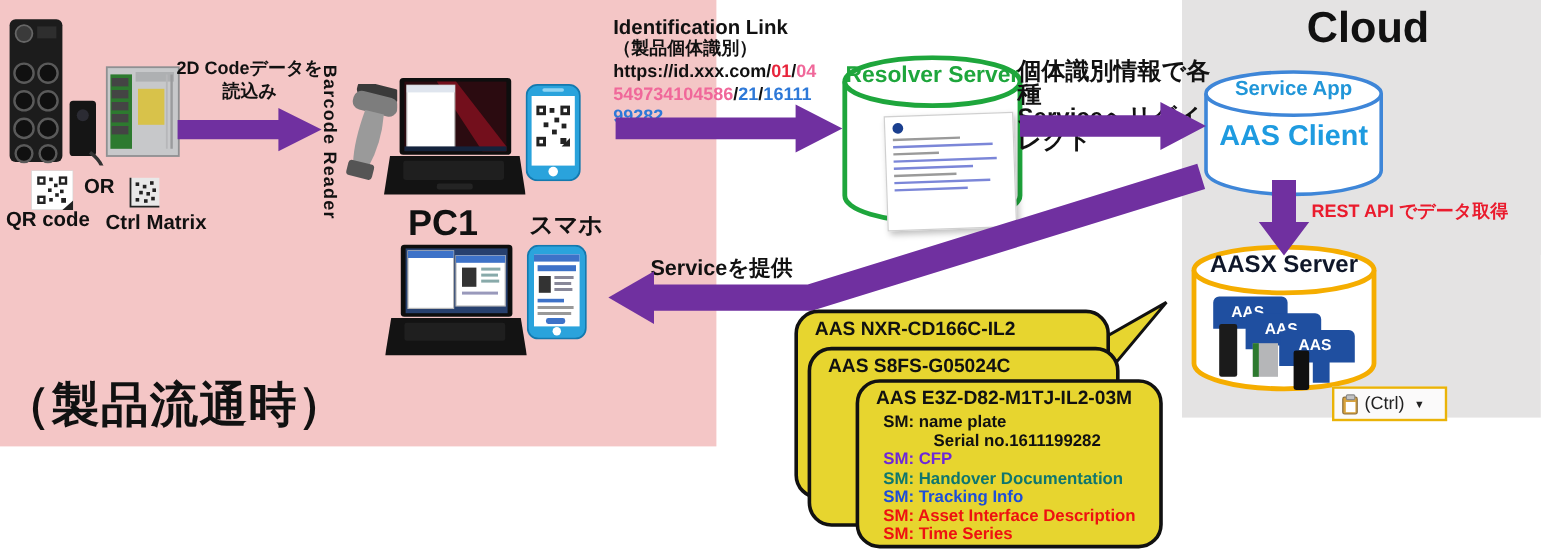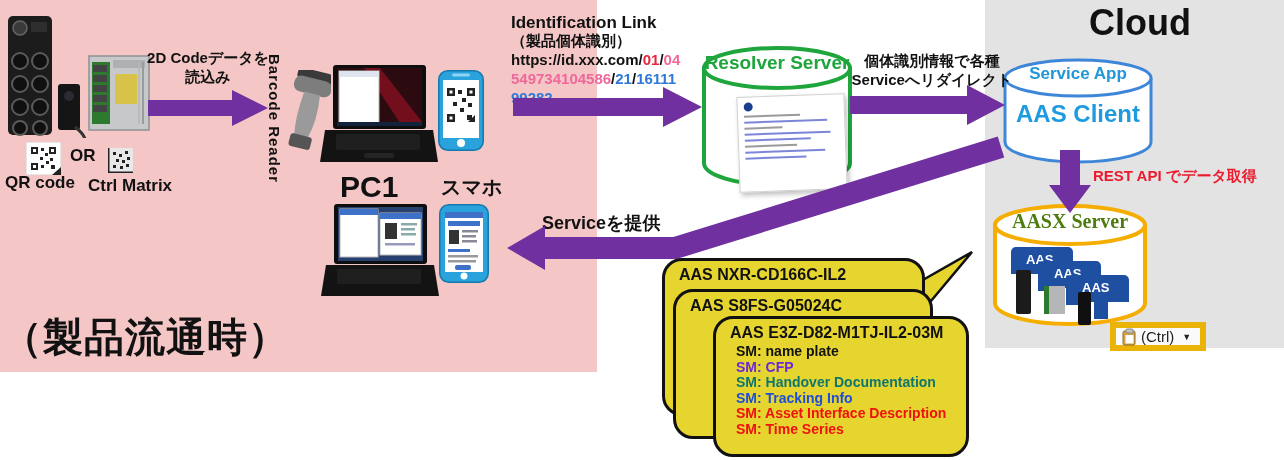--- a/index.html
+++ b/index.html
@@ -15,39 +15,39 @@
   #or-label{left:70px;top:146px;font-size:17px;z-index:3;}
   #qr-label{left:5px;top:173px;font-size:17px;z-index:3;}
   #dm-label{left:88px;top:176px;font-size:17px;z-index:3;}
   #pc-label{left:340px;top:170px;font-size:30px;z-index:3;}
   #phone-label{left:441px;top:174px;font-size:20px;z-index:3;}
   #stage-label{left:2px;top:310px;font-size:40px;letter-spacing:1px;z-index:3;}
   #ident-block{left:511px;top:13px;width:180px;z-index:3;}
   #ident-title{font-size:17px;line-height:19px;}
   #ident-subtitle{font-size:15px;line-height:18px;}
   #ident-url{font-size:15px;line-height:19px;width:172px;word-break:break-all;}
-  #redirect-label{left:848px;top:51px;width:168px;text-align:center;font-size:15px;line-height:19px;z-index:3;}
+  #redirect-label{left:848px;top:51px;width:168px;font-size:20px;line-height:19px;z-index:3;}
   #service-label{left:542px;top:211px;font-size:18px;z-index:3;}
   #cloud-title{left:1079px;top:2px;width:122px;text-align:center;font-size:36px;z-index:3;}
   #service-app-label{left:1008px;top:64px;width:140px;text-align:center;font-size:17px;color:#2196d8;z-index:3;}
   #aas-client-label{left:1008px;top:100px;width:140px;text-align:center;font-size:24px;color:#1e9be0;z-index:3;}
   #rest-api-label{left:1093px;top:167px;font-size:15px;color:#ea1b2d;z-index:3;}
-  #aasx-label{left:999px;top:210px;width:142px;text-align:center;font-size:20px;color:#4d7c0f;z-index:3;font-family:Liberation Serif, serif;}
+  #aasx-label{left:999px;top:210px;width:142px;text-align:center;font-size:20px;color:#0f172a;z-index:3;}
   
   .gfx{z-index:2;}
   #resolver-doc{left:738px;top:95px;width:94px;height:84px;background:#fff;border:1px solid #d0d0d0;
      box-shadow:2px 3px 5px rgba(0,0,0,.25);transform:rotate(-2deg);z-index:2;padding:5px 6px;}
   #resolver-doc .dot{width:9px;height:9px;border-radius:50%;background:#1a3f8f;margin-bottom:4px;}
   #resolver-doc .ln{height:2px;background:#7b86d8;margin:4px 0;}
   #resolver-doc .ln.g{background:#9a9a9a;}
   
   .aas-chip{position:absolute;z-index:3;}
   .chip-device{position:absolute;z-index:4;}
   
-  #paste-btn{left:1110px;top:322px;width:96px;height:29px;background:#fbfafa;border:6px solid #eab308;
+  #paste-btn{left:1110px;top:322px;width:96px;height:29px;background:#fbfafa;border:2px solid #eab308;
      display:flex;align-items:center;gap:4px;padding:0 6px;box-sizing:border-box;z-index:8;font-size:15px;font-weight:normal;color:#222;}
   #paste-btn .caret{font-size:9px;margin-left:4px;}
   
   .bubble{position:absolute;background:#e7d52f;border:3px solid #111;border-radius:20px;z-index:7;box-sizing:border-box;}
   .bubble .btitle{font-size:16px;padding:5px 12px 0 14px;white-space:nowrap;}
   #bubble-front .btitle{font-size:16px;}
   #bubble-front-lines{padding:2px 10px 0 20px;font-size:14px;line-height:15.5px;}
   #bubble-front-lines .indent{padding-left:42px;}
   
   #arrows{left:0;top:0;z-index:6;pointer-events:none;}
@@ -262,20 +262,21 @@
 <div class="bubble" style="left:662px;top:258px;width:263px;height:158px">
   <div class="btitle">AAS NXR-CD166C-IL2</div>
 </div>
 <div class="bubble" style="left:673px;top:289px;width:260px;height:150px">
   <div class="btitle">AAS S8FS-G05024C</div>
 </div>
 <div class="bubble" id="bubble-front" style="left:713px;top:316px;width:256px;height:141px">
   <div class="btitle">AAS E3Z-D82-M1TJ-IL2-03M</div>
   <div id="bubble-front-lines">
       <div style="color: rgb(17, 17, 17);">SM: name plate</div>
+      <div class="indent" style="color: rgb(17, 17, 17);">Serial no.1611199282</div>
       <div style="color: #6d28d9;">SM: CFP</div>
       <div style="color: #0f766e;">SM: Handover Documentation</div>
       <div style="color: #1d4ed8;">SM: Tracking Info</div>
       <div style="color: rgb(238, 17, 17);">SM: Asset Interface Description</div>
       <div style="color: rgb(238, 17, 17);">SM: Time Series</div>
     </div>
 </div>
 
 <div id="paste-btn" class="abs">
   <svg width="15" height="18" viewBox="0 0 15 18">

